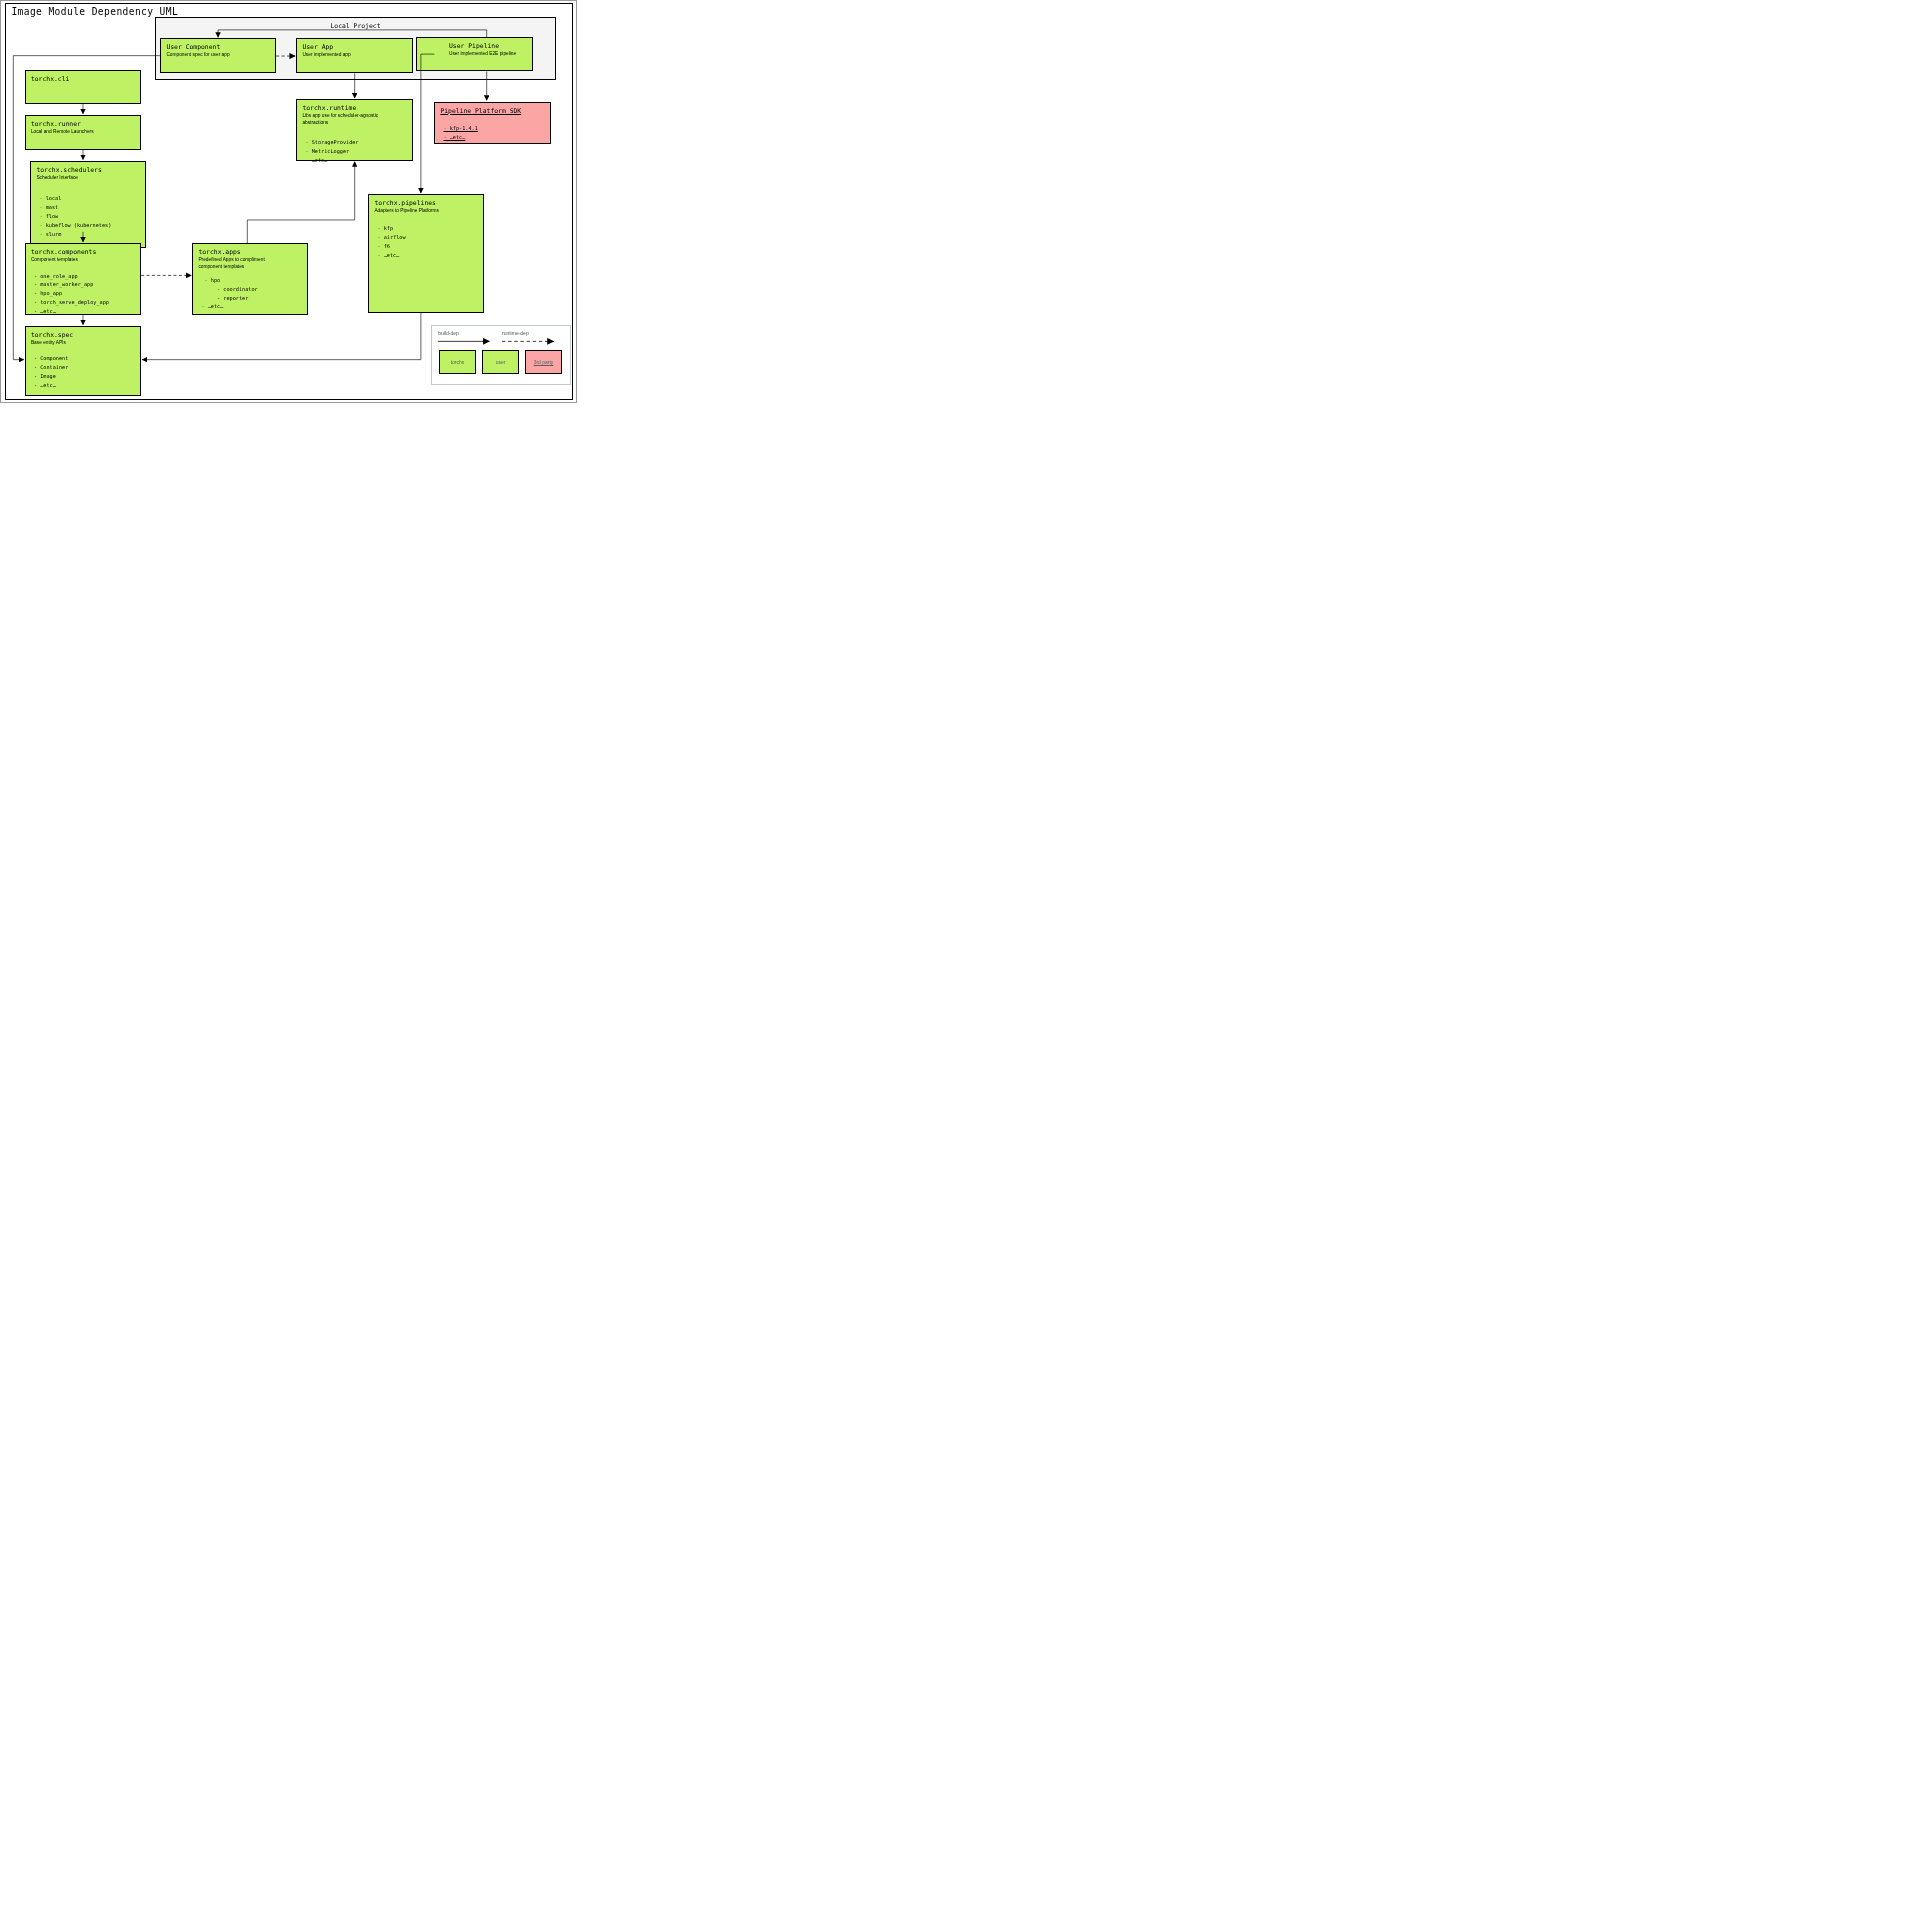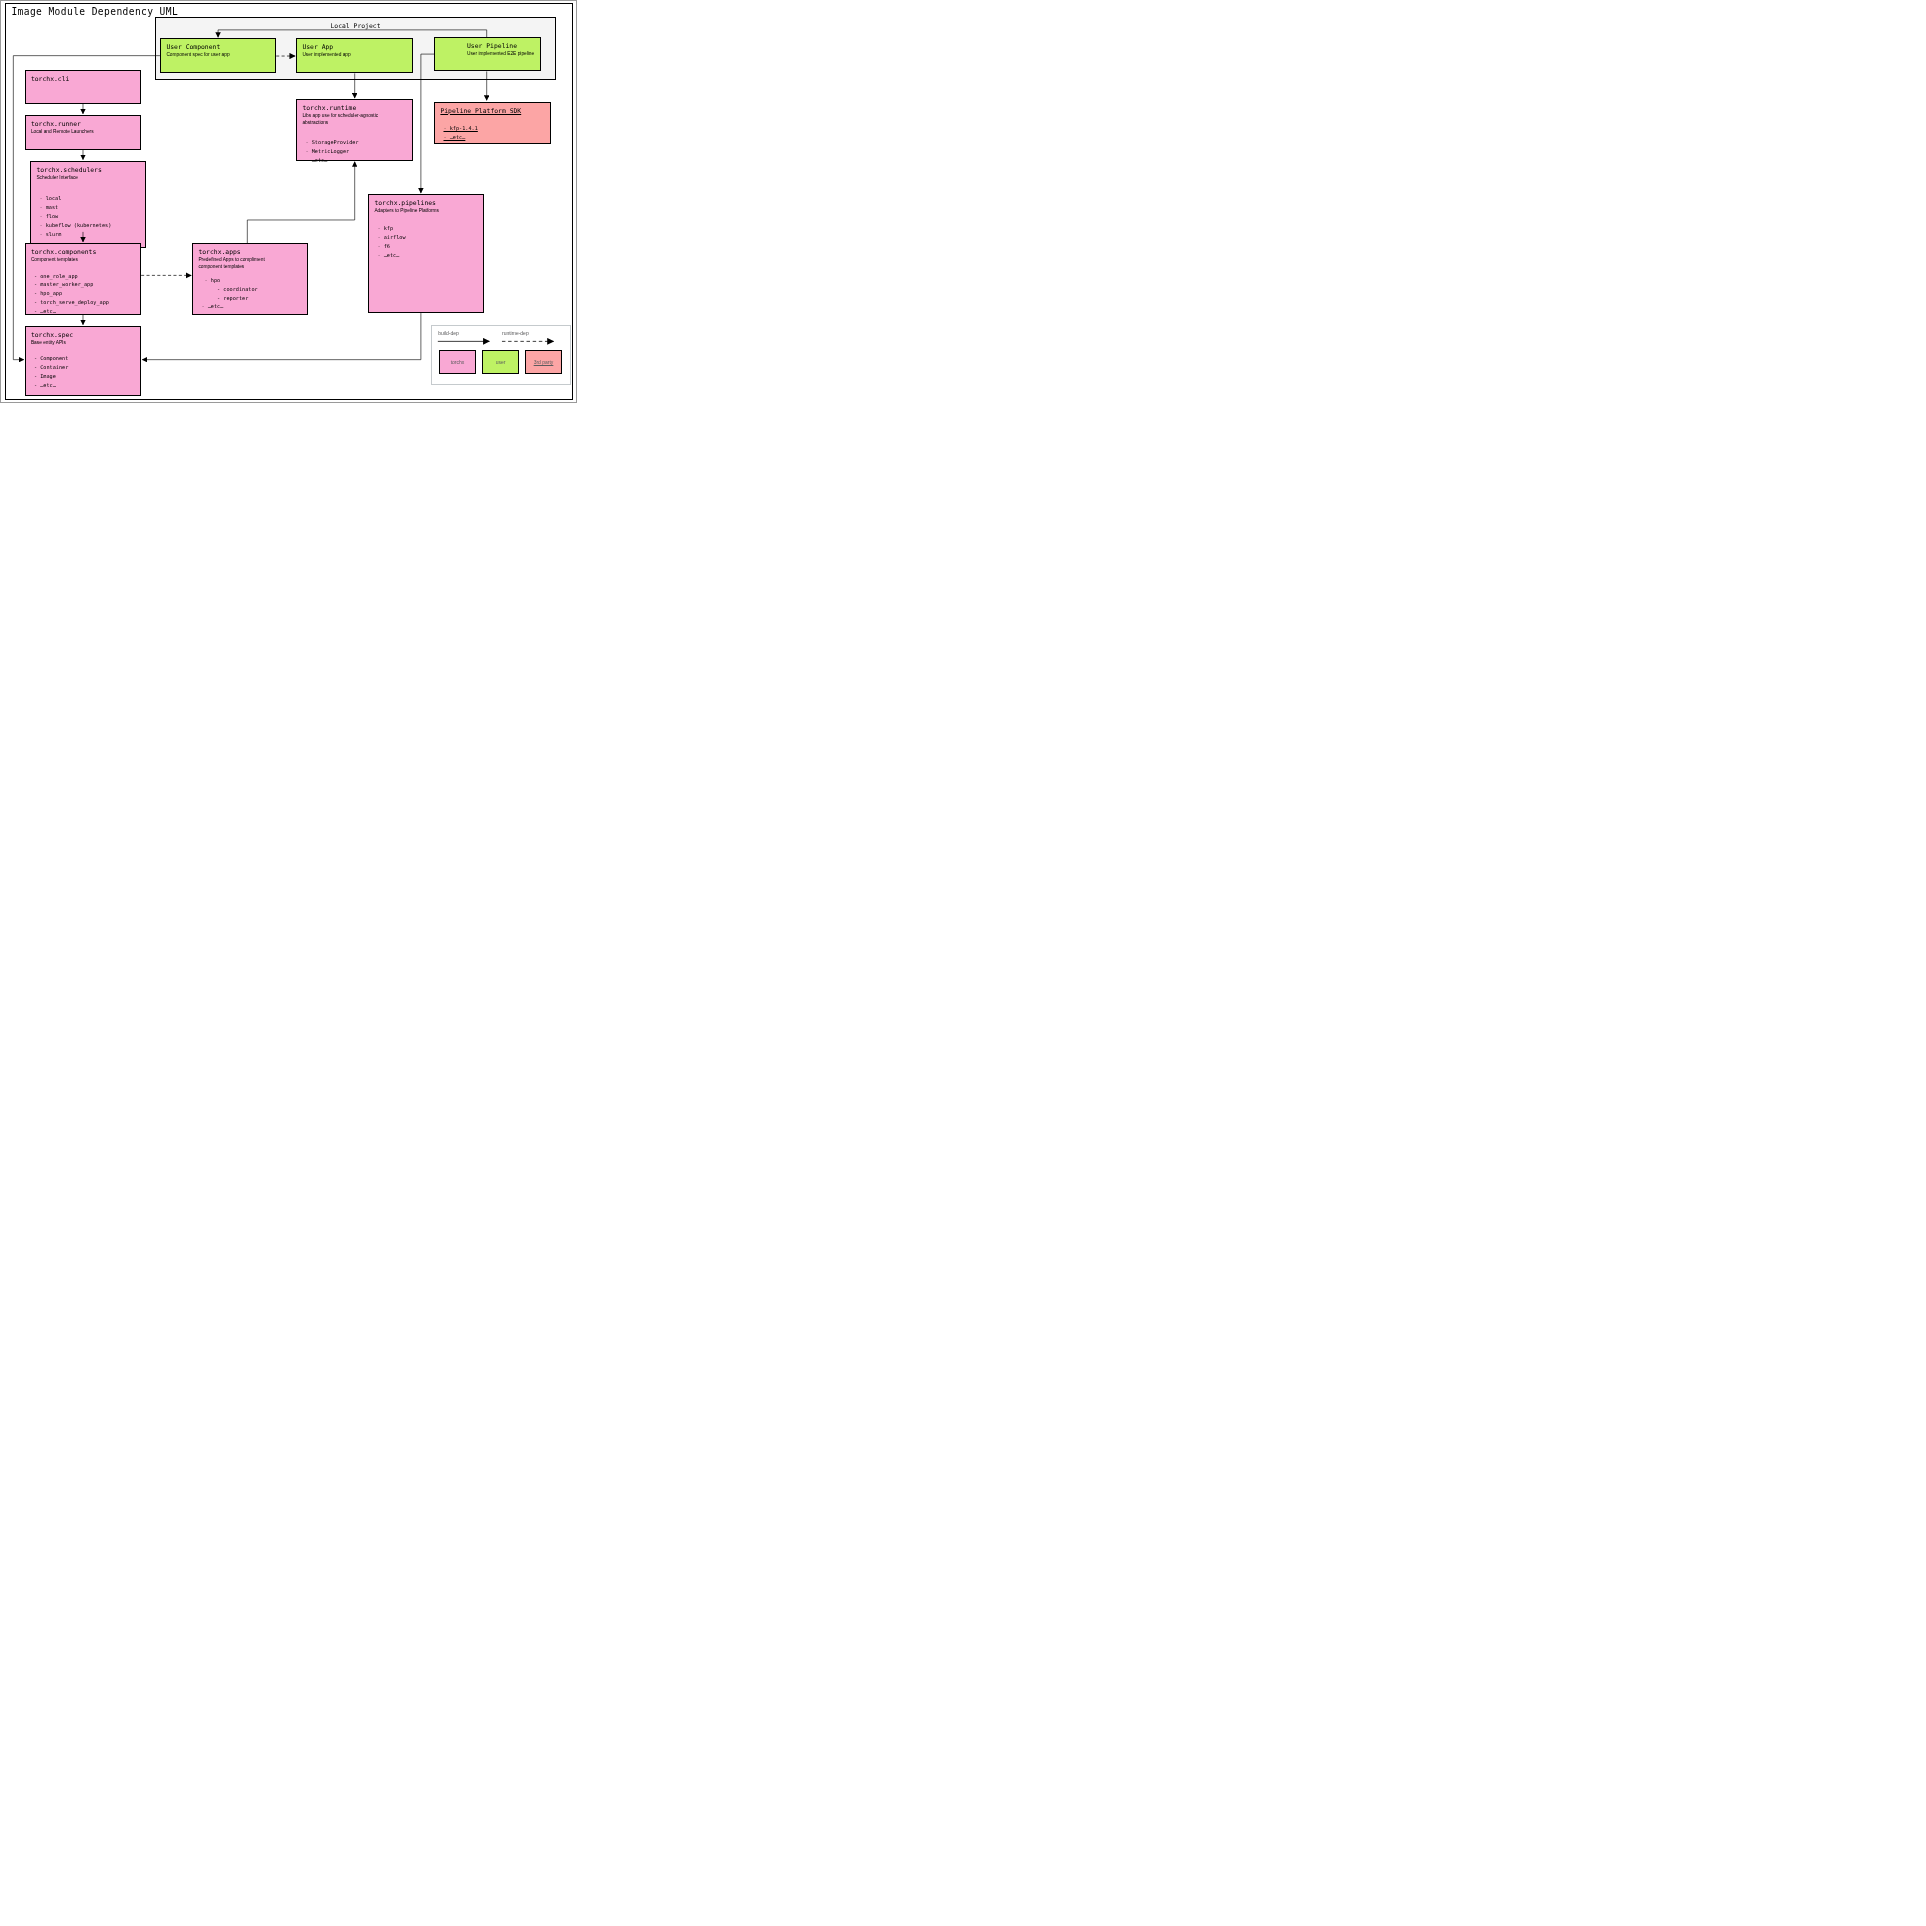--- a/index.html
+++ b/index.html
@@ -6,30 +6,30 @@
   .page{position:relative;width:575px;height:401px;background:#ffffff;border:0.4px solid #9a9a9a;overflow:hidden;}
   .frame{position:absolute;left:3.5px;top:1.9px;right:2.7px;bottom:2.3px;border:0.8px solid #000;}
   .main-title{position:absolute;left:10.4px;top:4.6px;font-family:"DejaVu Sans Mono",monospace;font-size:9.6px;letter-spacing:0.4px;color:#000;white-space:nowrap;}
 
   .box{position:absolute;border:0.4px solid #000;box-sizing:border-box;padding:3.5px 5.4px;color:#000;}
   .box .title{font-family:"DejaVu Sans Mono",monospace;font-size:6.4px;white-space:nowrap;}
   .box .subtitle{font-family:"Liberation Sans",sans-serif;font-size:4.8px;margin-top:1.9px;white-space:pre-line;line-height:1.35;}
   .items{font-family:"DejaVu Sans Mono",monospace;font-size:5.2px;margin-top:7px;margin-left:3.1px;}
   .items .item{line-height:8.9px;white-space:pre;}
 
-  .fill-torchx{background:#f9a8d4;}
+  .fill-torchx{background:#bef264;}
   .fill-user{background:#bef264;}
   .fill-3rd{background:#fca5a5;text-decoration:underline;}
 
   
   #user-project{left:154px;top:16px;width:401px;height:63px;background:#f4f4f4;border-width:0.8px;}
   #user-project > .title{text-align:center;}
   #user-component{left:159px;top:37px;width:116px;height:35px;}
   #user-app{left:295px;top:37px;width:117px;height:35px;}
-  #user-pipeline{left:433px;top:36px;width:107px;height:34px;padding-left:32px;}
+  #user-pipeline{left:415px;top:36px;width:117px;height:34px;padding-left:32px;}
 
   
   #box-cli{left:23.5px;top:69px;width:116px;height:34px;}
   #box-runner{left:23.5px;top:114px;width:116px;height:35px;}
   #box-schedulers{left:29px;top:160px;width:116px;height:87px;}
   #box-schedulers .items{margin-top:12.3px;}
   #box-components{left:23.5px;top:242px;width:116px;height:72px;}
   #box-components .items{margin-top:7.7px;}
   #box-spec{left:23.5px;top:325px;width:116px;height:70px;}
   #box-apps{left:191px;top:242px;width:116px;height:72px;}

